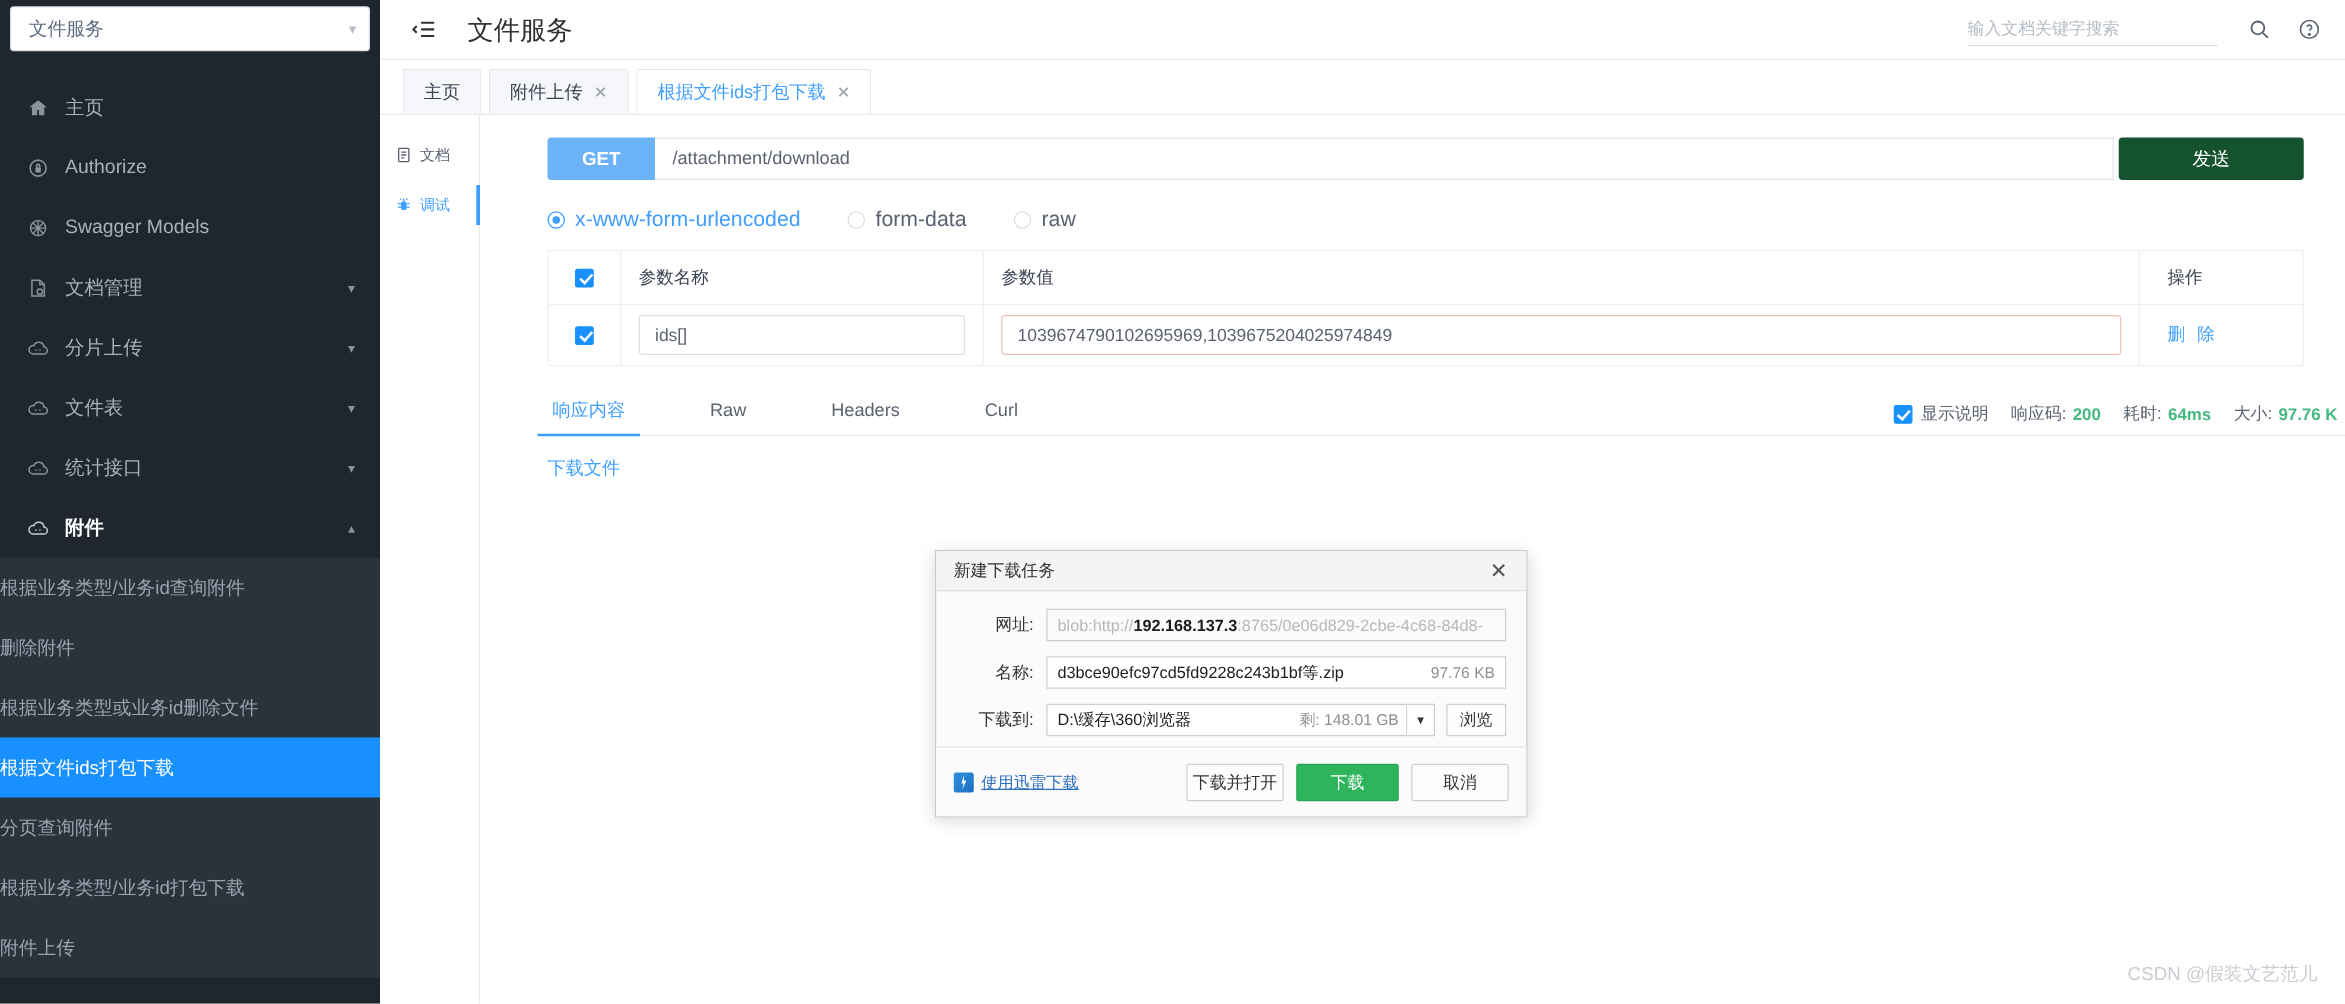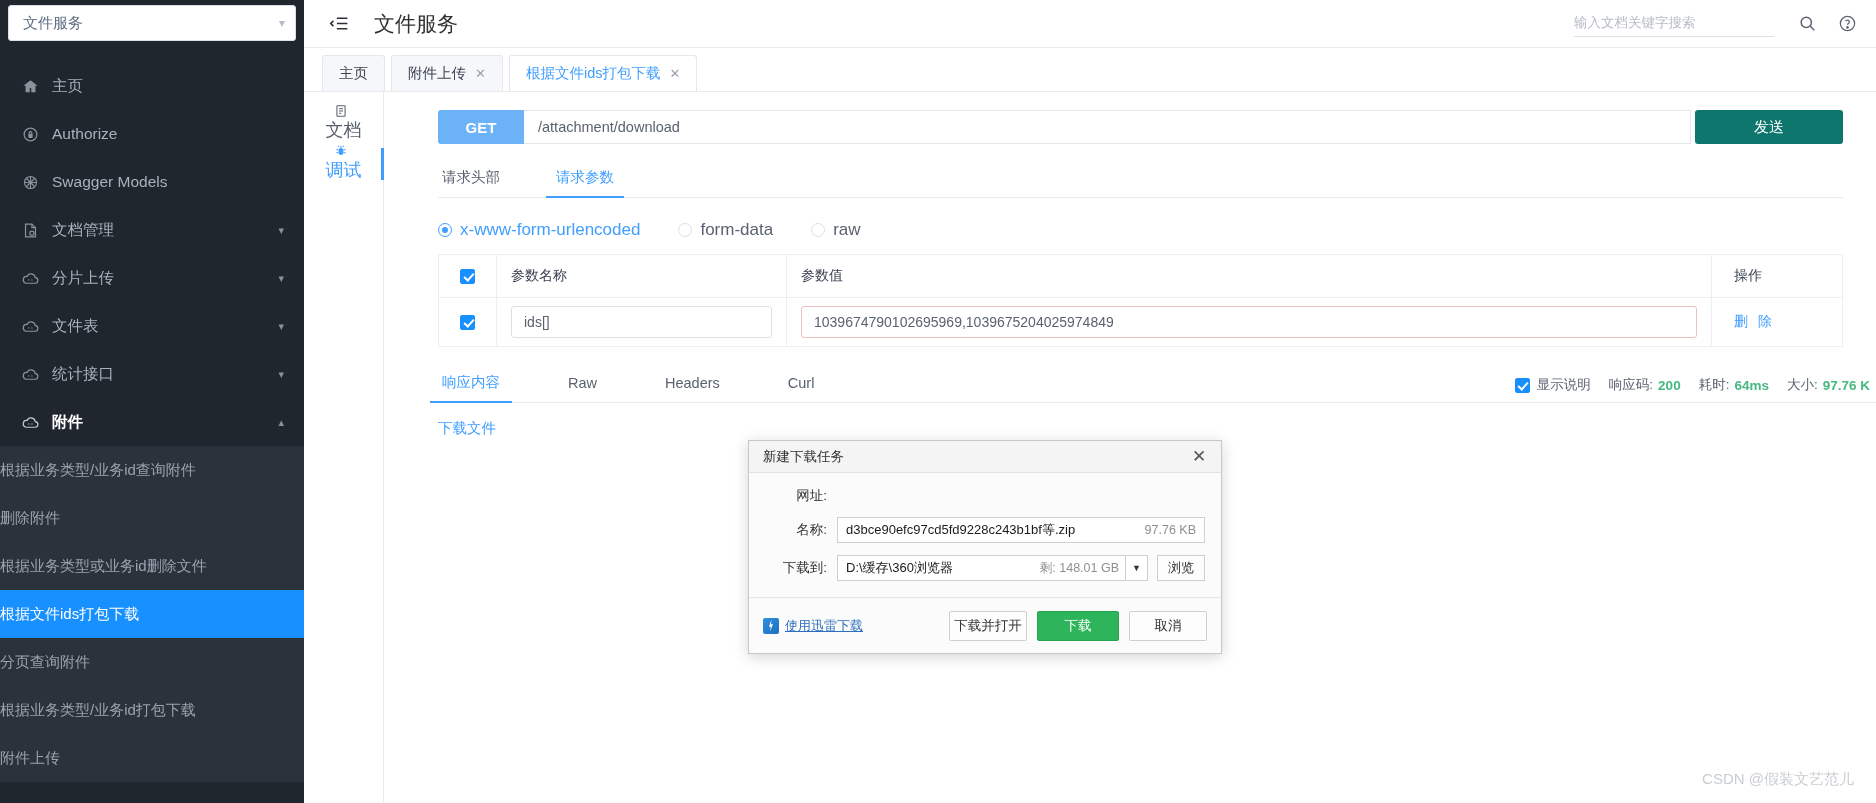--- a/index.html
+++ b/index.html
@@ -128,24 +128,23 @@
   .docnav {
     position: absolute; left: 304px; top: 92px;
     width: 80px; height: 711px;
     background: #ffffff;
     border-right: 1px solid #e8eaec;
     padding-top: 12px;
   }
   .docnav-item {
     position: relative;
     display: flex; align-items: center;
-    height: 40px; padding-left: 0;
-    font-size: 18px; color: #58606e;
+    height: 40px; padding-left: 12px;
+    font-size: 12px; color: #58606e;
     cursor: pointer;
-    flex-direction: column;
   }
   .docnav-item .ico { margin-right: 6px; display: flex; }
   .docnav-item.active { color: #409eff; }
   .docnav-item.active::after {
     content: ""; position: absolute; right: -1px; top: 4px;
     width: 3px; height: 32px; background: #409eff;
   }
 
   
   .content {
@@ -165,21 +164,21 @@
   .url-input {
     flex: 1; height: 34px;
     border: 1px solid #e4e7ed; border-left: none;
     background: #ffffff;
     display: flex; align-items: center;
     padding-left: 14px;
     font-size: 14.5px; color: #5a6270;
   }
   .send-btn {
     width: 148px; height: 34px; margin-left: 4px;
-    background: #0f766e; color: #ffffff;
+    background: #14532d; color: #ffffff;
     border: none; border-radius: 3px;
     font-size: 15px; cursor: pointer;
     font-family: "Liberation Sans", sans-serif;
   }
 
   .req-tabs {
     display: flex; align-items: center;
     margin-top: 24px; width: 1405px;
     border-bottom: 1px solid #e8eaec;
   }
@@ -577,28 +576,20 @@
   </div>
 
   <div class="content">
 
     <div class="url-row">
       <div class="method-badge">GET</div>
       <div class="url-input">/attachment/download</div>
       <button class="send-btn">发送</button>
     </div>
 
-    <div class="req-tabs">
-      <div class="req-tab">
-        <span>请求头部</span>
-      </div>
-      <div class="req-tab active">
-        <span>请求参数</span>
-      </div>
-    </div>
 
     <div class="radio-row">
       <div class="radio sel">
         <span class="dot"></span>
         <span>x-www-form-urlencoded</span>
       </div>
       <div class="radio">
         <span class="dot"></span>
         <span>form-data</span>
       </div>
@@ -668,20 +659,25 @@
   <div class="dlg">
     <div class="dlg-title">
       <span class="t">新建下载任务</span>
       <span class="x">✕</span>
     </div>
 
     <div class="dlg-body">
 
       <div class="frow">
         <span class="flab">网址:</span>
+        <div class="fbox disabled">
+          <span class="dim">blob:http://</span>
+            <span class="strong">192.168.137.3</span>
+            <span class="dim">:8765/0e06d829-2cbe-4c68-84d8-</span>
+        </div>
       </div>
 
       <div class="frow">
         <span class="flab">名称:</span>
         <div class="fbox">
           <span class="grow">d3bce90efc97cd5fd9228c243b1bf等.zip</span>
           <span class="size">97.76 KB</span>
         </div>
       </div>
 

